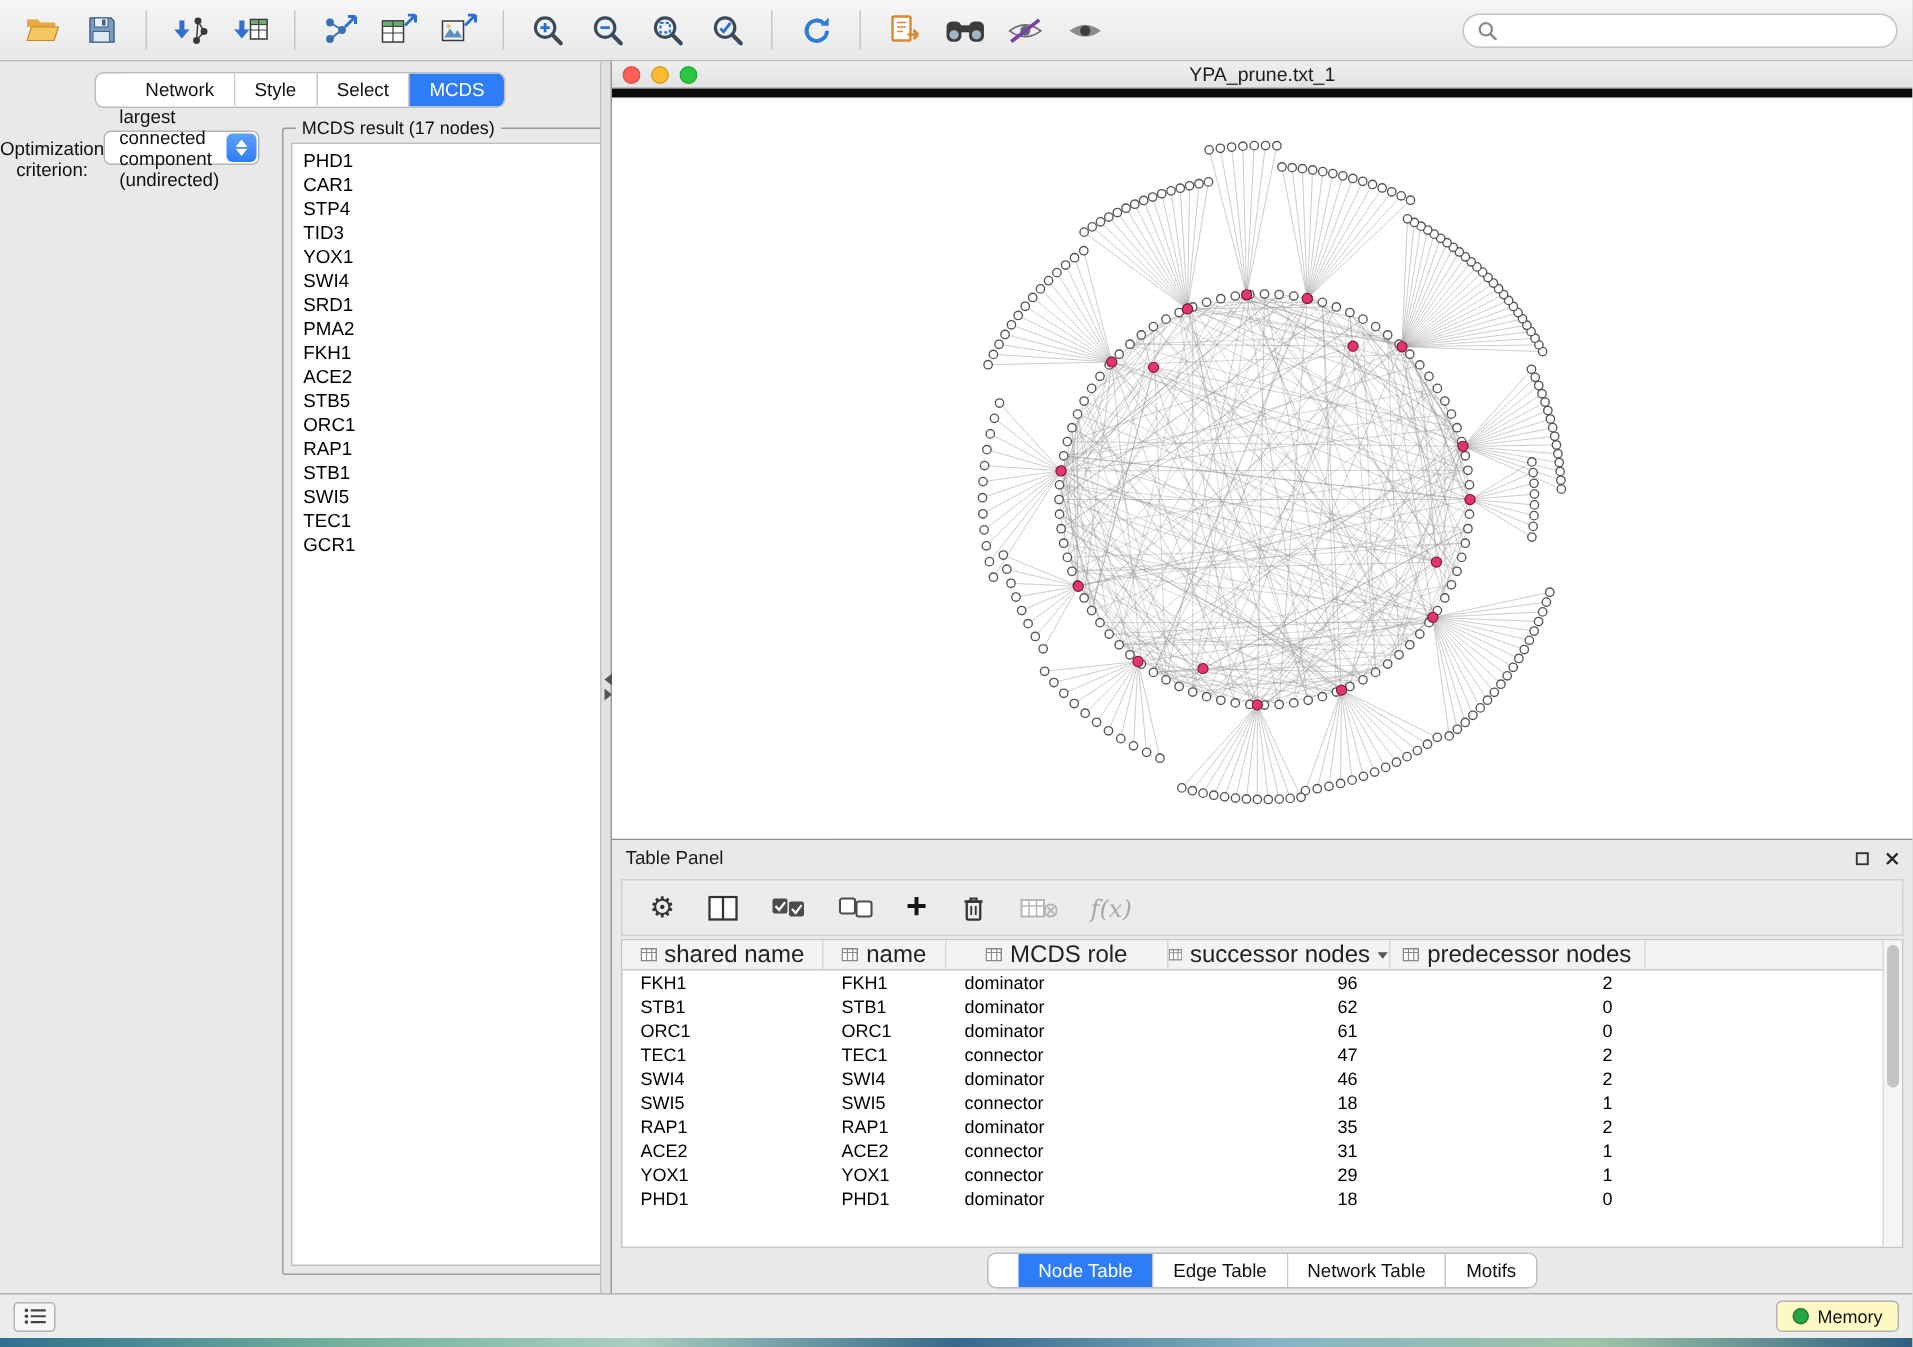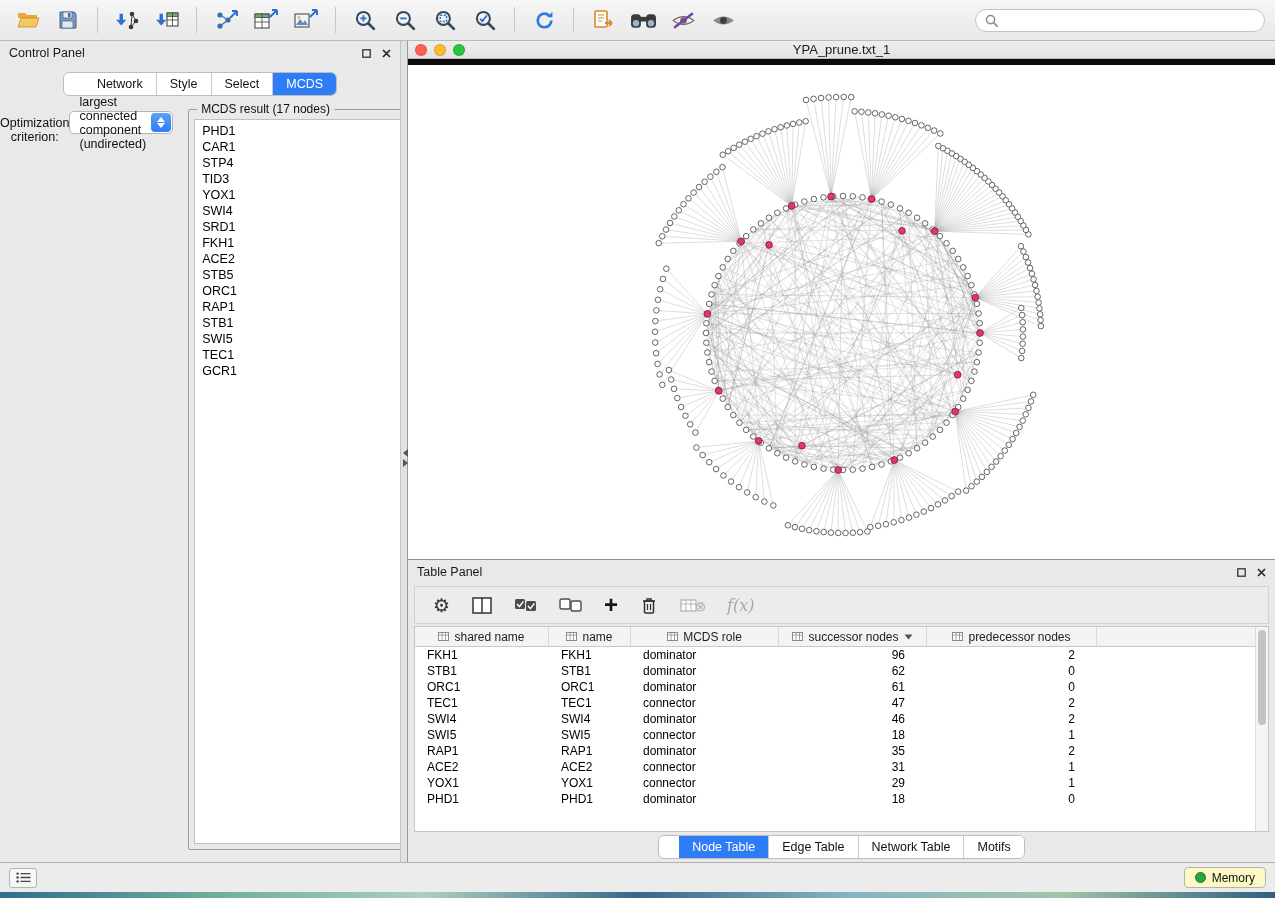--- a/index.html
+++ b/index.html
@@ -57,21 +57,21 @@
 
   
   .table-panel{flex:1;background:#e9e9e9;border-top:1px solid #8f8f8f;display:flex;flex-direction:column;min-height:0;}
   .tp-toolbar{flex:0 0 38px;background:#ececec;border:1px solid #d2d2d2;margin:2px 6px 0;display:flex;align-items:center;gap:22px;padding:0 18px;}
   .tp-icon{display:flex;align-items:center;justify-content:center;height:26px;}
   .fx-label{font-family:"DejaVu Serif",serif;font-style:italic;font-size:16px;color:#a8a8a8;}
   .gear-glyph{font-size:19px;color:#333;line-height:1;}
   .table-area{flex:1;background:#fff;margin:2px 6px 0;border:1px solid #c6c6c6;display:flex;min-height:0;}
   .table-grid{flex:1;display:flex;flex-direction:column;min-width:0;}
   .thead{display:grid;grid-template-columns:134px 82px 148px 148px 170px 1fr;background:#f3f3f3;border-bottom:1px solid #c9c9c9;height:20px;flex:0 0 20px;}
-  .th{display:flex;align-items:center;justify-content:center;gap:5px;border-right:1px solid #d8d8d8;font-size:12px;color:#222;overflow:hidden;white-space:nowrap;}
+  .th{display:flex;align-items:center;justify-content:center;gap:5px;border-right:1px solid #d8d8d8;font-size:16px;color:#222;overflow:hidden;white-space:nowrap;}
   .th.filler{border-right:none;}
   .tbody{flex:1;overflow:hidden;}
   .trow{display:grid;grid-template-columns:134px 82px 148px 148px 170px 1fr;height:16px;}
   .td{font-size:12px;color:#000;display:flex;align-items:center;padding:0 6px 0 12px;white-space:nowrap;overflow:hidden;}
   .td.num{justify-content:flex-end;padding-right:22px;}
   .vscroll{flex:0 0 13px;background:#f5f5f5;border-left:1px solid #dcdcdc;position:relative;}
   .vthumb{position:absolute;top:3px;left:2px;width:8px;height:95px;background:#c3c3c3;border-radius:4px;}
   .table-tabs{flex:0 0 30px;display:flex;align-items:center;justify-content:center;}
 
   
@@ -216,31 +216,20 @@
         <circle cx="6" cy="6" r="4.4" fill="none" stroke="#8a8a8a" stroke-width="1.6"></circle>
         <line x1="9.4" y1="9.4" x2="13" y2="13" stroke="#8a8a8a" stroke-width="1.8" stroke-linecap="round"></line>
       </svg>
       <input type="text" placeholder="" style="">
     </div>
   </div>
 
   <div class="main">
 
     <div class="control-panel">
-      <div class="panel-header">
-        <span>Control Panel</span>
-        <span class="header-icons">
-          <svg width="9" height="9" viewBox="0 0 9 9">
-              <rect x="0.8" y="0.8" width="7.4" height="7.4" fill="none" stroke="#333" stroke-width="1.3"></rect>
-            </svg>
-          <svg width="9" height="9" viewBox="0 0 9 9">
-              <path d="M1 1 L8 8 M8 1 L1 8" stroke="#222" stroke-width="1.6"></path>
-            </svg>
-        </span>
-      </div>
       <div class="seg-wrap">
           <div class="seg" id="cp-tabs">
             <div class="seg-tab">Network</div>
             <div class="seg-tab">Style</div>
             <div class="seg-tab">Select</div>
             <div class="seg-tab active">MCDS</div>
           </div>
         </div>
       <div class="cp-content">
         <div class="opt-label">Optimization criterion:</div>
@@ -259,20 +248,21 @@
         <fieldset class="result-box">
           <legend>MCDS result (17 nodes)</legend>
           <div class="result-list" id="mcds-list">
               <div class="mcds-item">PHD1</div>
               <div class="mcds-item">CAR1</div>
               <div class="mcds-item">STP4</div>
               <div class="mcds-item">TID3</div>
               <div class="mcds-item">YOX1</div>
               <div class="mcds-item">SWI4</div>
               <div class="mcds-item">SRD1</div>
+              <div class="mcds-item">PMA2</div>
               <div class="mcds-item">FKH1</div>
               <div class="mcds-item">ACE2</div>
               <div class="mcds-item">STB5</div>
               <div class="mcds-item">ORC1</div>
               <div class="mcds-item">RAP1</div>
               <div class="mcds-item">STB1</div>
               <div class="mcds-item">SWI5</div>
               <div class="mcds-item">TEC1</div>
               <div class="mcds-item">GCR1</div>
             </div>

